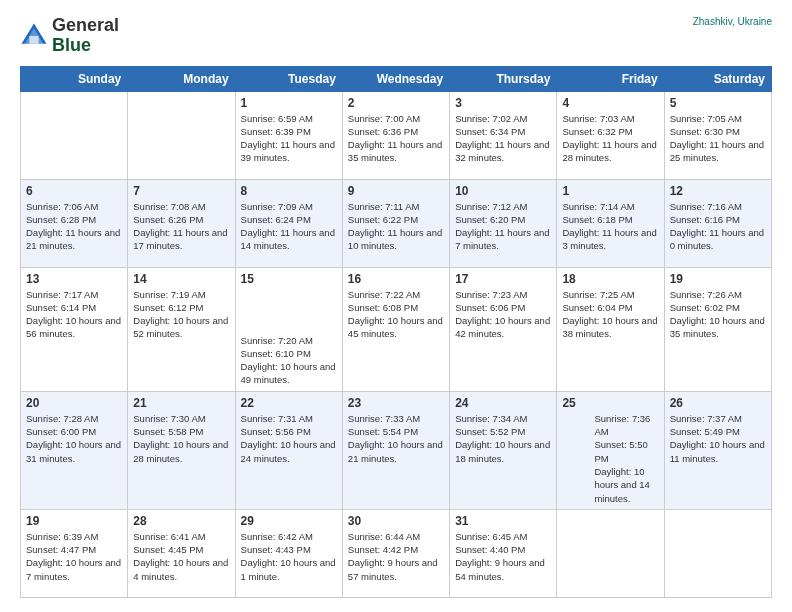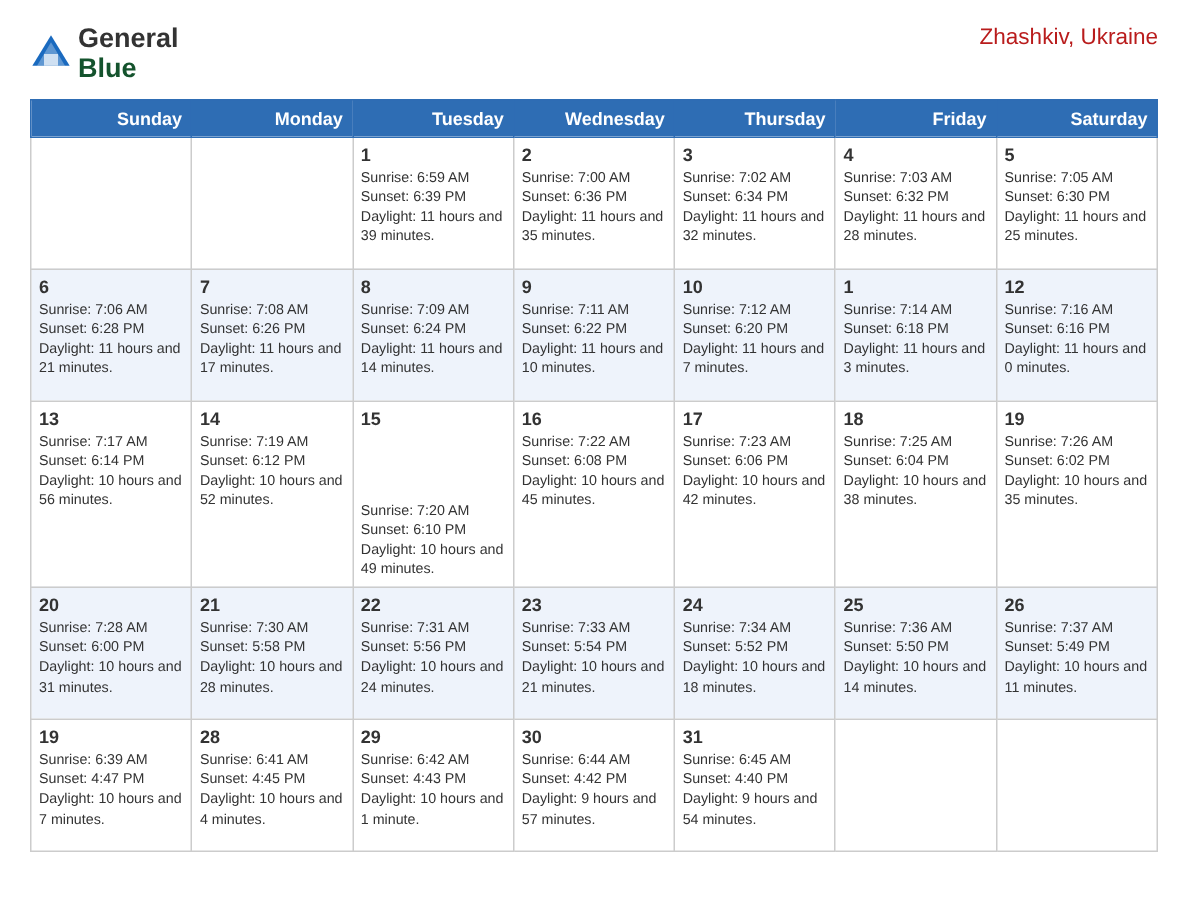--- a/index.html
+++ b/index.html
@@ -42,22 +42,22 @@
     .title-block {
       text-align: right;
     }
     .month-title {
       font-size: 32px;
       font-weight: 300;
       color: #333;
       line-height: 1.1;
     }
     .subtitle {
-      font-size: 15px;
-      color: #b91c1c;
+      font-size: 10px;
+      color: #0f766e;
     }
     .calendar {
       flex: 1;
       border: 1px solid #ccc;
       border-collapse: collapse;
       width: 100%;
       table-layout: fixed;
     }
     .calendar th {
       background: #2e6db4;
@@ -286,21 +286,21 @@
 Daylight: 10 hours and 21 minutes.</div>
           </td>
           <td>
             <div class="day-num">24</div>
             <div class="day-detail" style="white-space: pre-line;">Sunrise: 7:34 AM
 Sunset: 5:52 PM
 Daylight: 10 hours and 18 minutes.</div>
           </td>
           <td>
             <div class="day-num">25</div>
-            <div class="day-detail" style="white-space: pre-line;">Sunrise: 7:36 AM
+            <div class="day-detail" style="white-space: pre-line; margin-left: 32px;">Sunrise: 7:36 AM
 Sunset: 5:50 PM
 Daylight: 10 hours and 14 minutes.</div>
           </td>
           <td>
             <div class="day-num">26</div>
             <div class="day-detail" style="white-space: pre-line;">Sunrise: 7:37 AM
 Sunset: 5:49 PM
 Daylight: 10 hours and 11 minutes.</div>
           </td>
         </tr>

